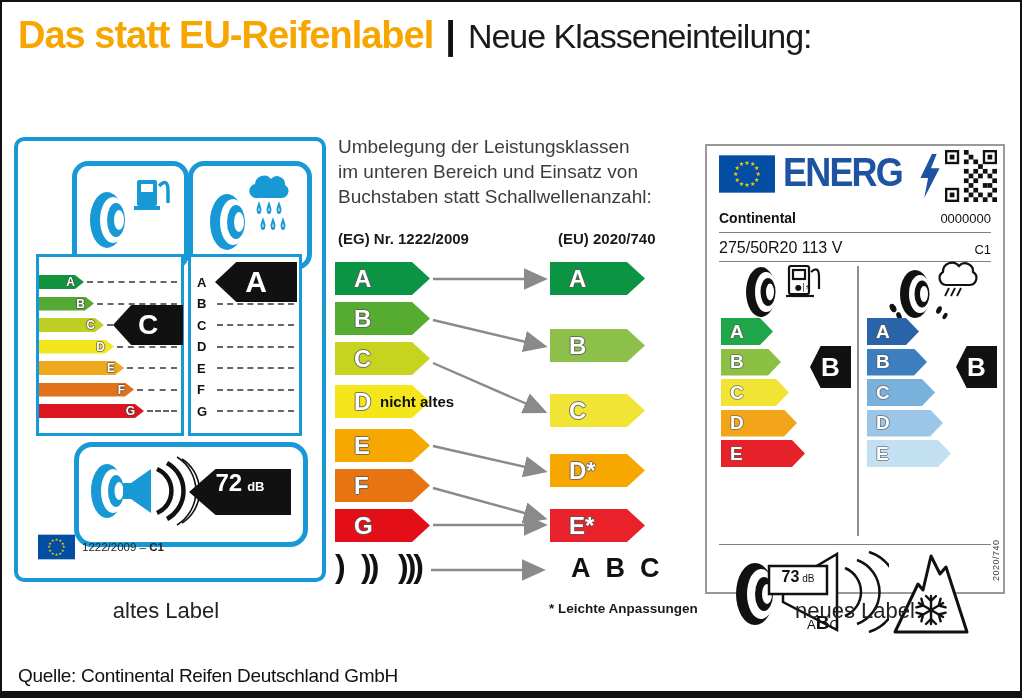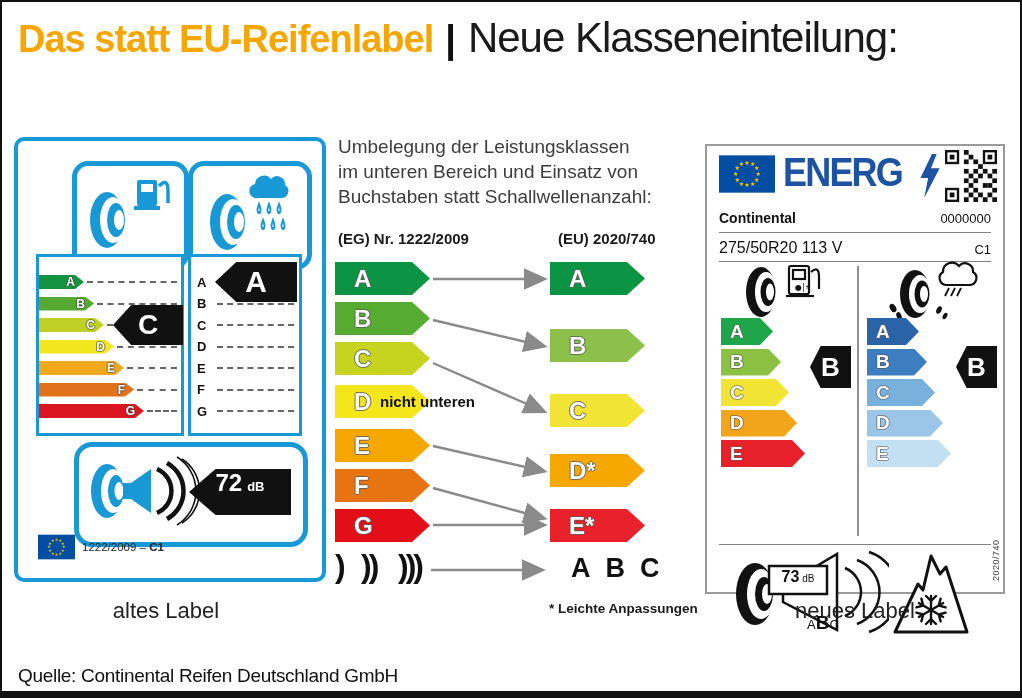--- a/index.html
+++ b/index.html
@@ -2,21 +2,21 @@
 <html><head>
 <meta charset="utf-8">
 <style>
   html,body{margin:0;padding:0;background:#e8e8e8;}
   #app{position:relative;width:1022px;height:698px;background:#fff;border:2px solid #111;
        box-sizing:border-box;overflow:hidden;font-family:"Liberation Sans","DejaVu Sans",sans-serif;}
   .abs{position:absolute;}
   
   .title-orange{font-size:38px;font-weight:bold;color:#F7A600;letter-spacing:-1px;}
   .title-sep{font-size:38px;font-weight:bold;color:#111;margin:0 12px;}
-  .title-black{font-size:42px;font-weight:400;color:#1a1a1a;letter-spacing:-1px;}
+  .title-black{font-size:34px;font-weight:400;color:#1a1a1a;letter-spacing:-1px;}
   
   .oldlabel{left:12px;top:135px;width:304px;height:437px;border:4px solid #1899D6;border-radius:10px;background:#fff;}
   .tab{border:5px solid #1899D6;border-radius:16px;background:#fff;}
   .obox{border:3px solid #1899D6;background:#fff;box-sizing:border-box;}
   .frow,.wrow{display:flex;align-items:center;height:14px;margin-bottom:7.5px;}
   .farrow{height:14px;display:flex;align-items:center;justify-content:flex-end;padding-right:9px;box-sizing:border-box;}
   .tip8{clip-path:polygon(0 0,calc(100% - 9px) 0,100% 50%,calc(100% - 9px) 100%,0 100%);}
   .tip13{clip-path:polygon(0 0,calc(100% - 13px) 0,100% 50%,calc(100% - 13px) 100%,0 100%);}
   .tip18{clip-path:polygon(0 0,calc(100% - 18px) 0,100% 50%,calc(100% - 18px) 100%,0 100%);}
   .fletter{font-size:12px;font-weight:bold;color:#fff;text-shadow:0 1px 0 rgba(60,60,60,.55),1px 0 0 rgba(60,60,60,.55),0 -1px 0 rgba(60,60,60,.55),-1px 0 0 rgba(60,60,60,.55);}
@@ -244,21 +244,21 @@
     <div class="abs midarrow tip18" style="top: 175px; width: 95px; background-color: rgb(246, 168, 0);">
         <span class="midletter">E</span>
       </div>
     <div class="abs midarrow tip18" style="top: 215px; width: 95px; background-color: rgb(232, 115, 17);">
         <span class="midletter">F</span>
       </div>
     <div class="abs midarrow tip18" style="top: 255px; width: 95px; background-color: rgb(227, 14, 24);">
         <span class="midletter">G</span>
       </div>
   </div>
-  <div class="abs note" style="left:378px;top:391px;z-index:6;">nicht unteren</div>
+  <div class="abs note" style="left:378px;top:391px;z-index:6;">nicht altes</div>
 
   <div class="abs" style="left:548px;top:252px;width:120px;height:330px;">
     <div class="abs midarrow tip18" style="top: 8px; width: 95px; background-color: rgb(11, 148, 68);">
         <span class="midletter">A</span>
       </div>
     <div class="abs midarrow tip18" style="top: 75px; width: 95px; background-color: rgb(141, 192, 75);">
         <span class="midletter">B</span>
       </div>
     <div class="abs midarrow tip18" style="top: 140px; width: 95px; background-color: rgb(242, 228, 53);">
         <span class="midletter">C</span>

